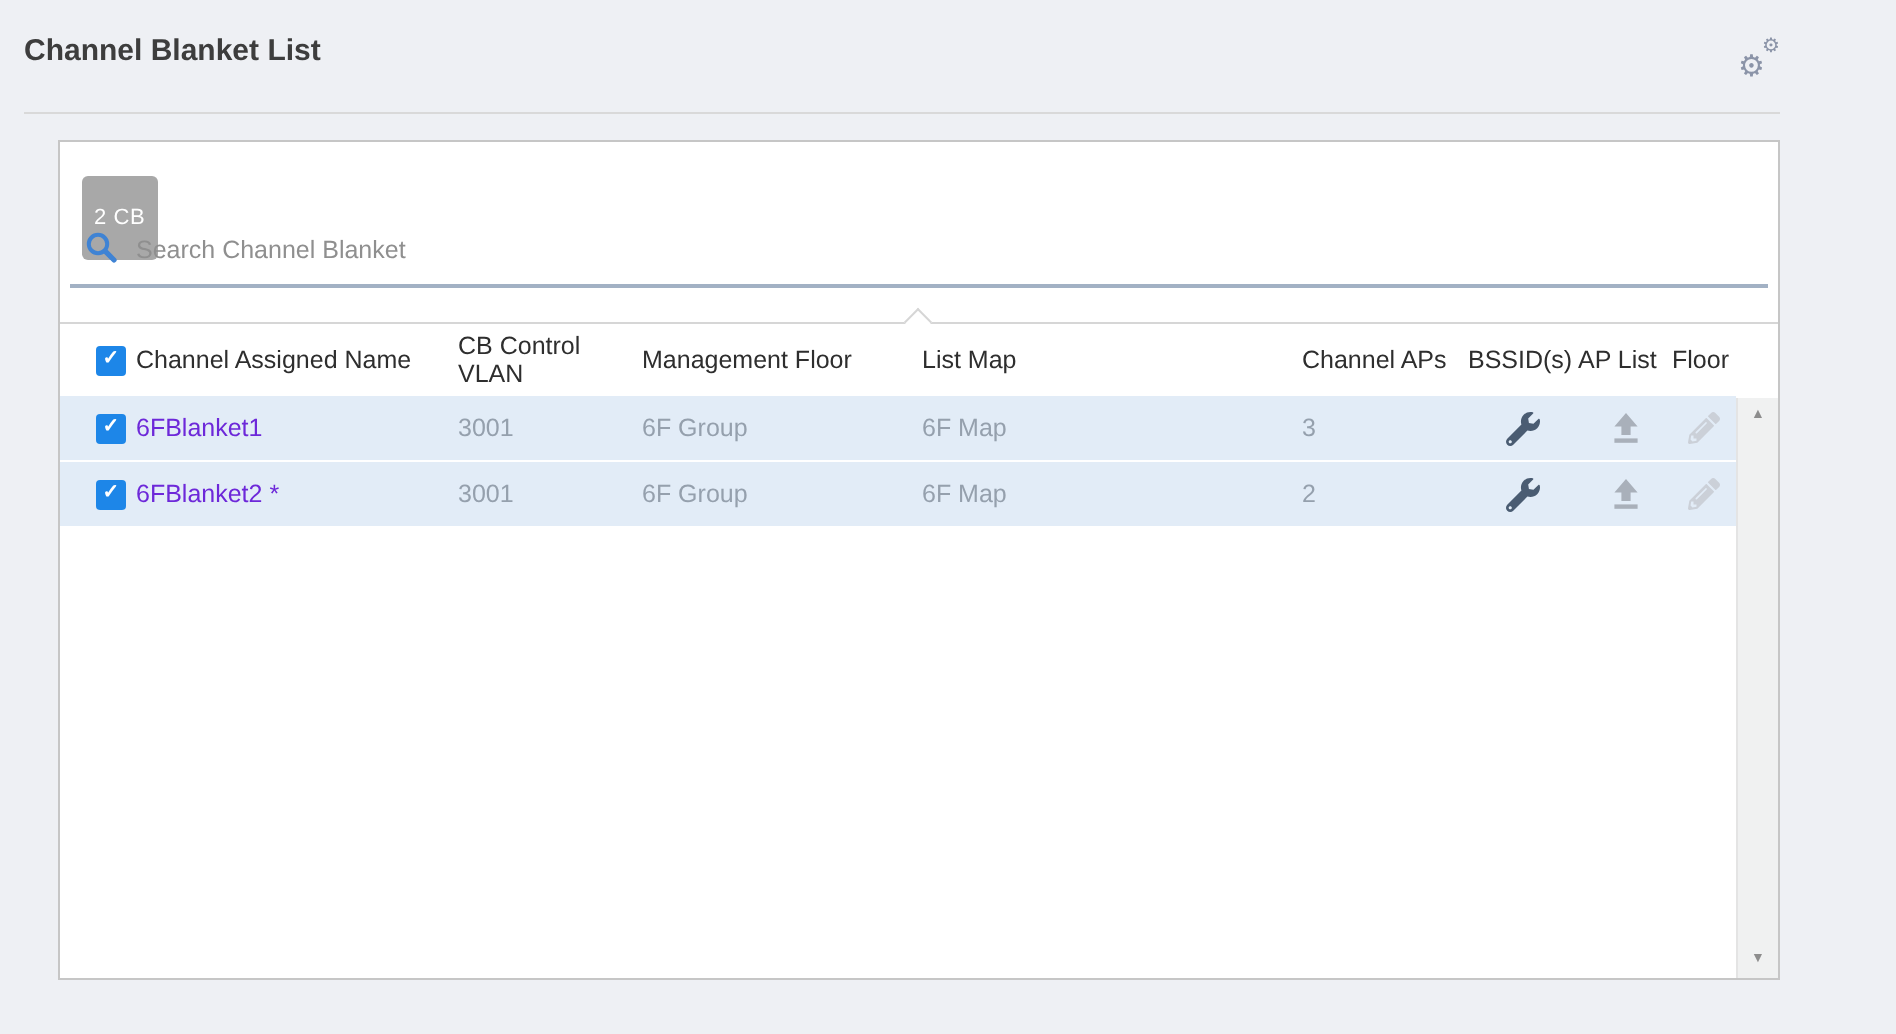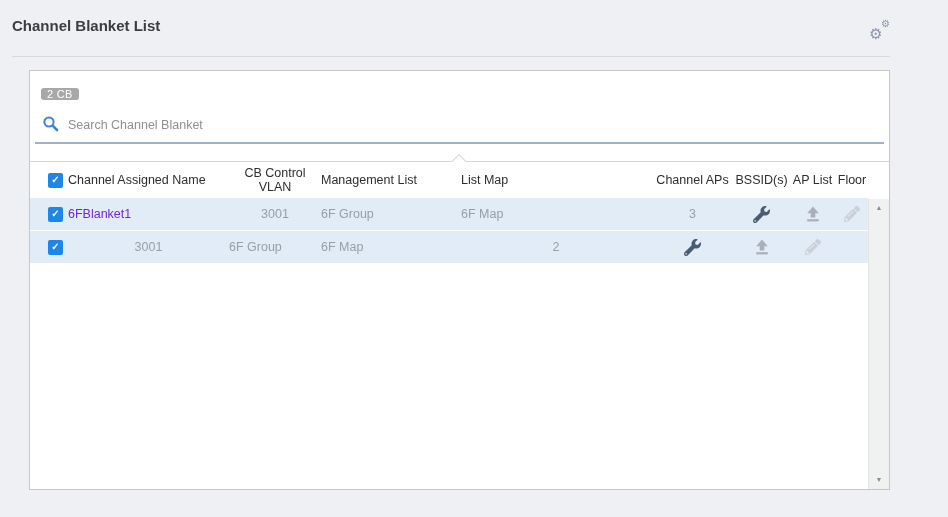--- a/index.html
+++ b/index.html
@@ -30,21 +30,21 @@
   }
 
   
   .card {
     position:absolute; left:29px; top:70px; width:861px; height:420px;
     background:#ffffff; border:1px solid #c6c6c6;
   }
   .count-badge {
     position:absolute; left:11px; top:17px;
     background:#a8a8a8; color:#ffffff;
-    font-size:11px; padding:0 6px; border-radius:3px; letter-spacing:.3px;
+    font-size:11px; padding:15px 6px; border-radius:3px; letter-spacing:.3px;
   }
 
   
   .search-row {
     position:absolute; left:5px; right:5px; top:44px; height:29px;
     border-bottom:2px solid #a2b1c4;
     display:flex; align-items:flex-start; padding-left:7px;
   }
   .search-row svg { flex:0 0 auto; }
   .search-input {
@@ -69,21 +69,21 @@
     grid-template-columns:38px 161px 92px 140px 190px 83px 55px 47px 1fr;
     align-items:center;
   }
   .thead { height:36px; margin-right:21px; font-size:12.5px; color:#2e2e2e; }
   .tbody { margin-right:21px; }
   .trow {
     height:32px; margin-bottom:1px; background:#e2ecf7;
     font-size:12.5px; color:#95a0ad;
   }
   .cell-name { color:#6d28d9; }
-  .c-center { text-align:center; }
+  .c-center { }
   .checkbox {
     width:15px; height:15px; margin-left:18px; border-radius:2px;
     background:#1d86e8; color:#fff; font-size:10px; font-weight:bold;
     display:flex; align-items:center; justify-content:center; cursor:pointer;
     line-height:1;
   }
   .iconbtn {
     display:flex; align-items:center; justify-content:center; cursor:pointer;
   }
 
@@ -127,21 +127,21 @@
 
     <div class="table-section">
       <div class="notch"></div>
 
       <div class="grid-row thead">
         <div class="checkbox">
             <span>✓</span>
           </div>
         <div>Channel Assigned Name</div>
         <div class="c-center">CB Control VLAN</div>
-        <div>Management List</div>
+        <div>Management Floor</div>
         <div>List Map</div>
         <div class="c-center">Channel APs</div>
         <div class="c-center">BSSID(s)</div>
         <div class="c-center">AP List</div>
         <div class="c-center">Floor</div>
       </div>
 
       <div class="tbody">
 
         <div class="grid-row trow">
@@ -168,20 +168,21 @@
             <svg width="16" height="16" viewBox="0 0 512 512">
                 <path fill="#cbd0d8" d="M497.9 142.1l-46.1 46.1c-4.7 4.7-12.3 4.7-17 0l-111-111c-4.7-4.7-4.7-12.3 0-17l46.1-46.1c18.7-18.7 49.1-18.7 67.9 0l60.1 60.1c18.8 18.7 18.8 49.1 0 67.9zM284.2 99.8L21.6 362.4.4 483.9c-2.9 16.4 11.4 30.6 27.8 27.8l121.5-21.3 262.6-262.6c4.7-4.7 4.7-12.3 0-17l-111-111c-4.8-4.7-12.4-4.7-17.1 0zM124.1 339.9c-5.5-5.5-5.5-14.3 0-19.8l154-154c5.5-5.5 14.3-5.5 19.8 0s5.5 14.3 0 19.8l-154 154c-5.5 5.5-14.3 5.5-19.8 0zM88 424h48v36.3l-64.5 11.3-31.1-31.1L51.7 376H88v48z"></path>
               </svg>
           </div>
         </div>
 
         <div class="grid-row trow">
           <div class="checkbox">
               <span>✓</span>
             </div>
+          <div class="cell-name">6FBlanket2 *</div>
           <div class="c-center">3001</div>
           <div>6F Group</div>
           <div>6F Map</div>
           <div class="c-center">2</div>
           <div class="iconbtn">
             <svg width="17" height="17" viewBox="0 0 512 512">
                 <path fill="#4a5c72" d="M507.73 109.1c-2.24-9.03-13.54-12.09-20.12-5.51l-74.36 74.36-67.88-11.31-11.31-67.88 74.36-74.36c6.62-6.62 3.43-17.9-5.66-20.16-47.38-11.74-99.55.91-136.58 37.93-39.64 39.64-50.55 97.1-34.05 147.2L18.74 402.76c-24.99 24.99-24.99 65.51 0 90.5 24.99 24.99 65.51 24.99 90.5 0l213.21-213.21c50.12 16.71 107.47 5.68 147.37-34.22 37.07-37.07 49.7-89.32 37.91-136.73zM64 472c-13.25 0-24-10.75-24-24 0-13.26 10.75-24 24-24s24 10.74 24 24c0 13.25-10.75 24-24 24z"></path>
               </svg>
           </div>
           <div class="iconbtn">

